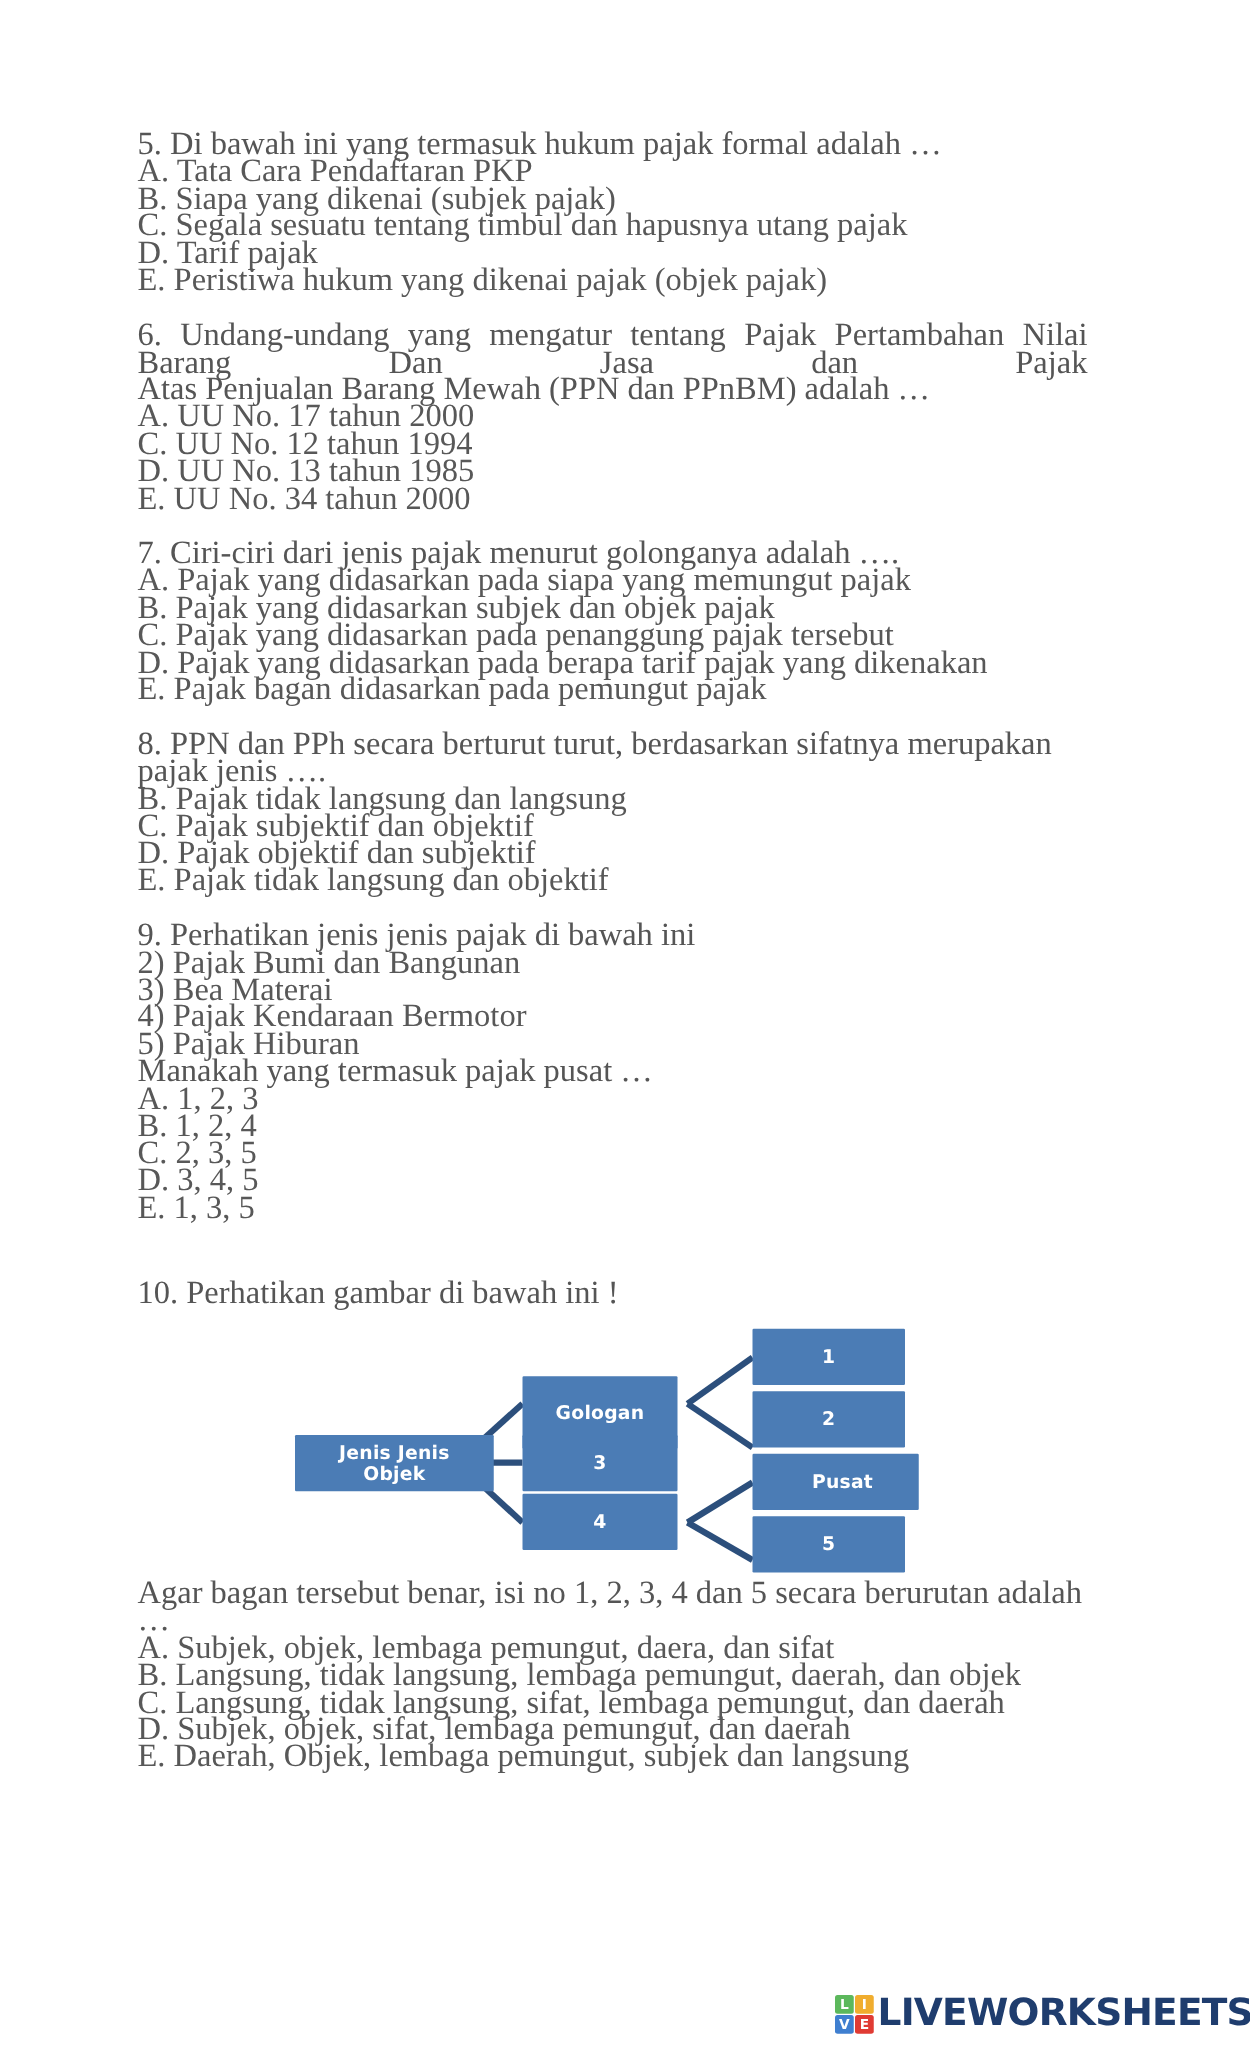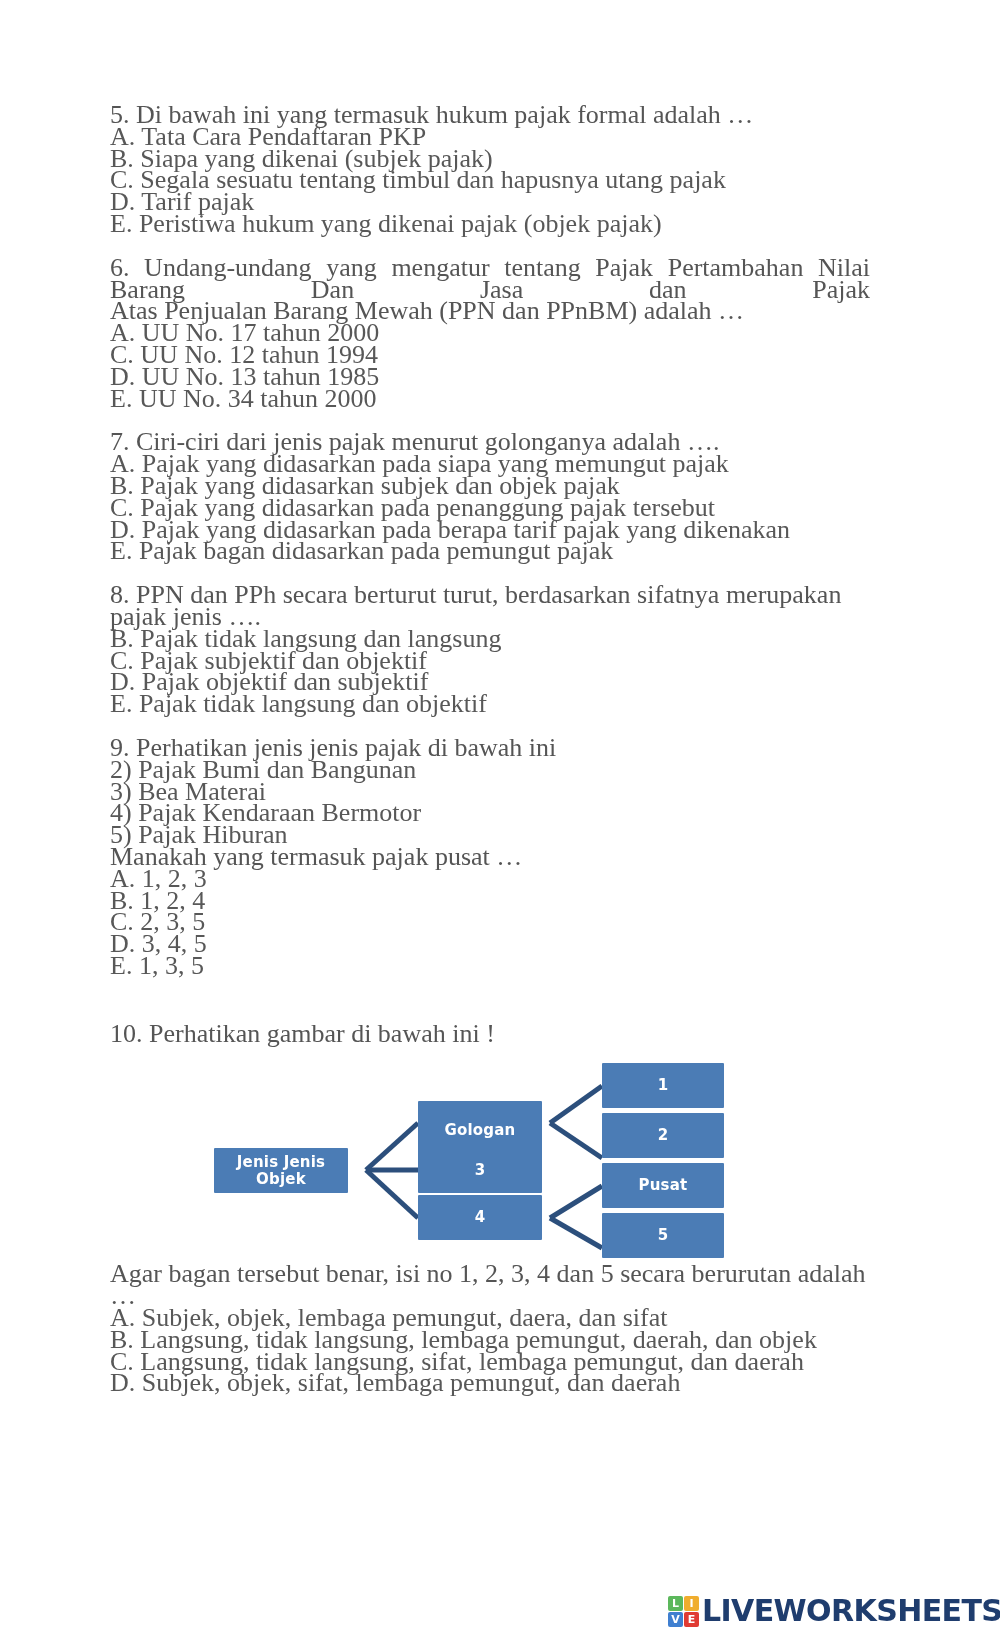--- a/index.html
+++ b/index.html
@@ -186,45 +186,46 @@
             <line x1="440" y1="65" x2="492" y2="28"></line>
 
             <line x1="440" y1="65" x2="492" y2="100"></line>
 
             <line x1="440" y1="160" x2="492" y2="128"></line>
 
             <line x1="440" y1="160" x2="492" y2="190"></line>
           </g>
         </svg>
 
-        <div class="dbox" style="left:104px; top:90px; width:134px; height:45px; flex-direction:column;">
+        <div class="dbox" style="left:126px; top:90px; width:159px; height:45px; flex-direction:column;">
           <span>Jenis Jenis</span>
           <span>Objek</span>
         </div>
 
         <div class="dbox" style="left:308px; top:43px; width:124px; height:58px;">Gologan</div>
 
         <div class="dbox" style="left:308px; top:90px; width:124px; height:45px;">3</div>
 
         <div class="dbox" style="left:308px; top:137px; width:124px; height:45px;">4</div>
 
         <div class="dbox" style="left:492px; top:5px; width:122px; height:45px;">1</div>
 
         <div class="dbox" style="left:492px; top:55px; width:122px; height:45px;">2</div>
 
-        <div class="dbox" style="left:492px; top:105px; width:122px; height:45px;">Pusat</div>
+        <div class="dbox" style="left:492px; top:105px; width:122px; height:45px;padding-left:11px;">Pusat</div>
 
         <div class="dbox" style="left:492px; top:155px; width:122px; height:45px;">5</div>
       </div>
 
       <div class="line stem">Agar bagan tersebut benar, isi no 1, 2, 3, 4 dan 5 secara berurutan adalah …</div>
       <div class="line">A. Subjek, objek, lembaga pemungut, daera, dan sifat</div>
       <div class="line">B. Langsung, tidak langsung, lembaga pemungut, daerah, dan objek</div>
       <div class="line">C. Langsung, tidak langsung, sifat, lembaga pemungut, dan daerah</div>
       <div class="line">D. Subjek, objek, sifat, lembaga pemungut, dan daerah</div>
+      <div class="line">E. Daerah, Objek, lembaga pemungut, subjek dan langsung</div>
     </div>
 
   </div>
 
   <div class="footer">
     <div class="logo-badge">
       <span class="lb-l">L</span>
       <span class="lb-i">I</span>
       <span class="lb-v">V</span>
       <span class="lb-e">E</span>

